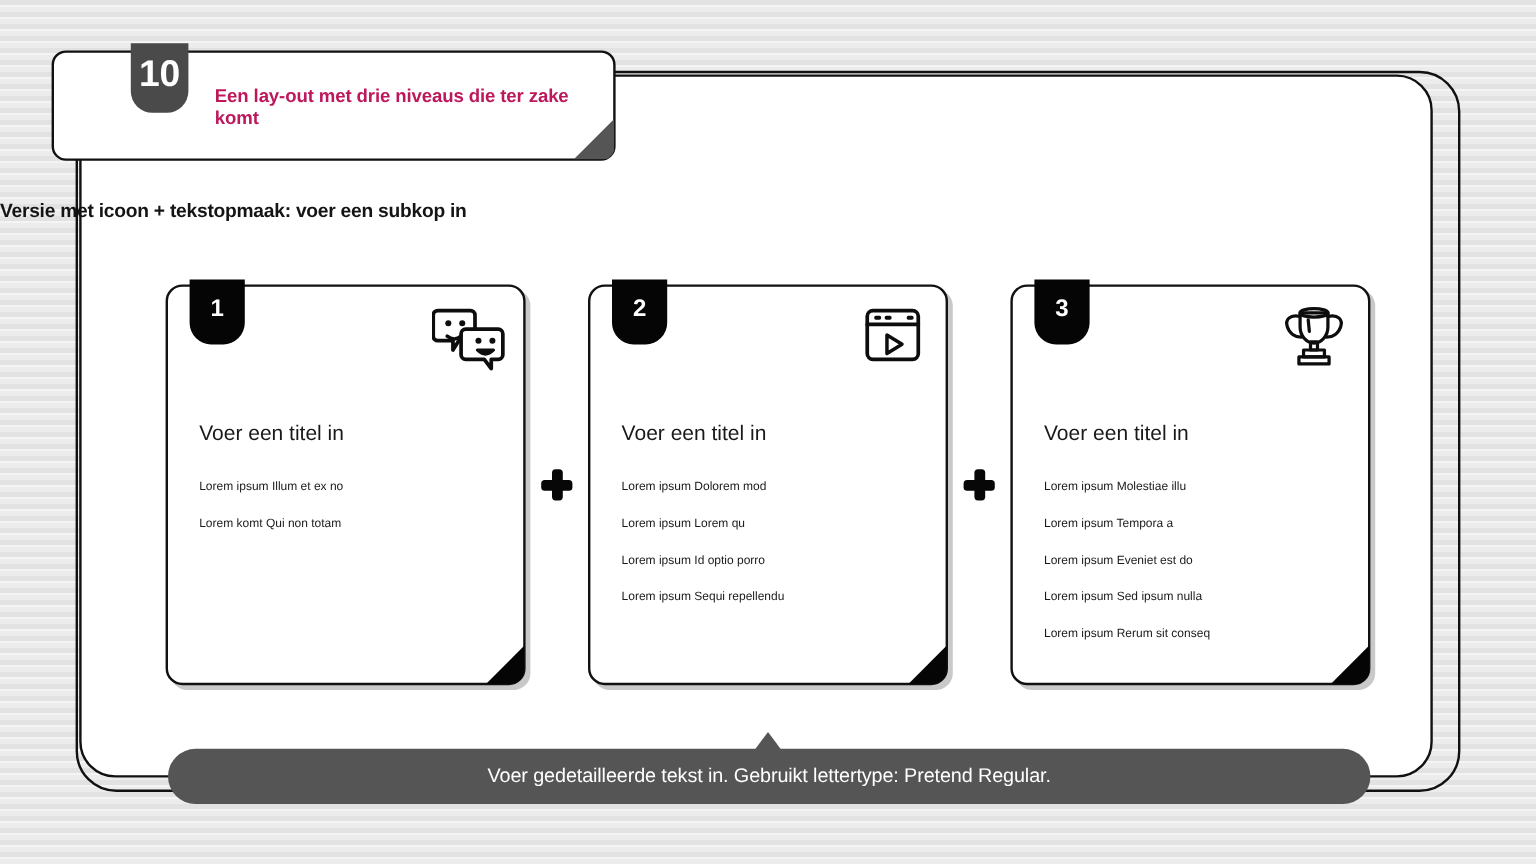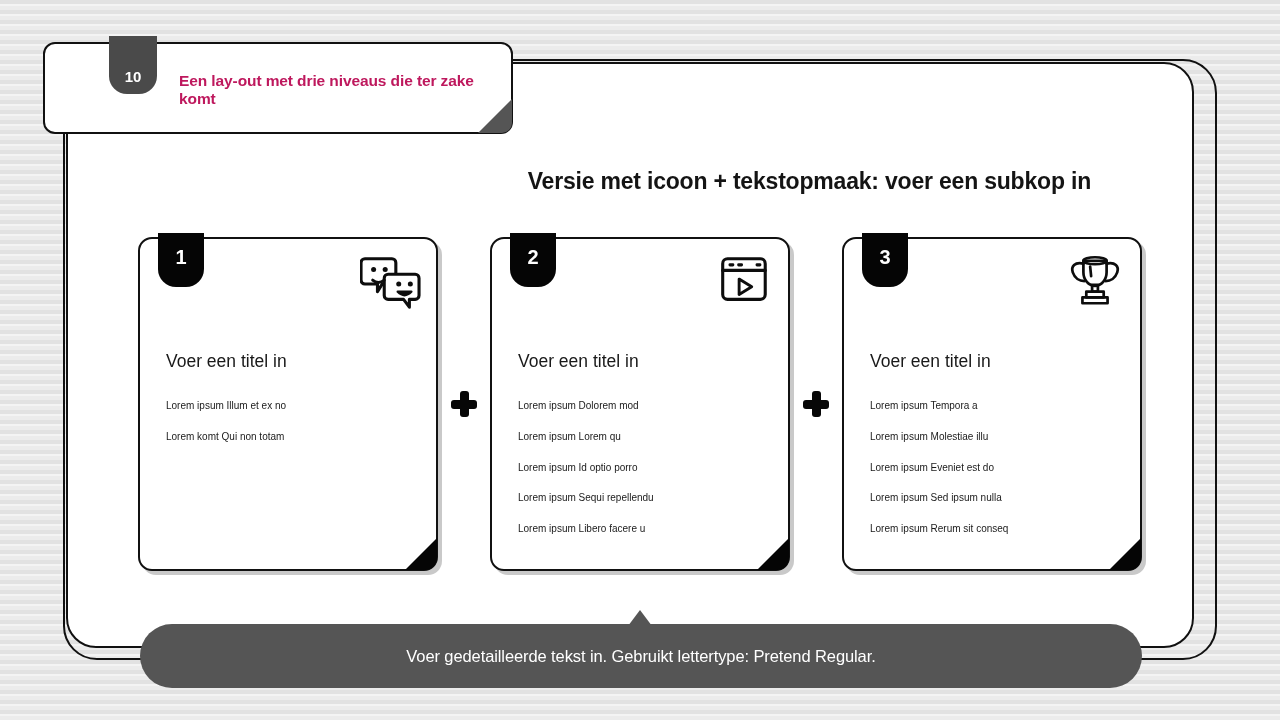--- a/index.html
+++ b/index.html
@@ -87,44 +87,44 @@
     border-radius: 0 0 18px 18px;
     color: #ffffff;
     font-weight: 700;
   }
   #header-badge {
     left: 64px;
     top: -8px;
     width: 48px;
     height: 58px;
     background: #4a4a4a;
-    font-size: 15px;
-    padding-top: 32px;
+    font-size: 31px;
+    padding-top: 8px;
   }
   #header-title {
     position: absolute;
     left: 134px;
     top: 0;
     height: 92px;
     display: flex;
     align-items: center;
     font-size: 15.5px;
     font-weight: 700;
     color: #be185d;
     letter-spacing: -0.1px;
   }
 
   
   #slide-heading {
     position: absolute;
     left: 0;
     top: 168px;
     width: 1091px;
-    text-align: right;
-    font-size: 23px;
+    text-align: left;
+    font-size: 16px;
     font-weight: 700;
     color: #141414;
     letter-spacing: -0.2px;
   }
 
   
   #card-row {
     position: absolute;
     left: 138px;
     top: 237px;
@@ -223,21 +223,21 @@
   }
   .plus-icon::before { left: 8.5px; top: 0; width: 9px; height: 26px; }
   .plus-icon::after  { left: 0; top: 8.5px; width: 26px; height: 9px; }
 
   
   #banner {
     position: absolute;
     left: 140px;
     top: 624px;
     width: 1002px;
-    height: 64px;
+    height: 46px;
     background: #555555;
     border-radius: 33px;
     display: flex;
     align-items: center;
     justify-content: center;
   }
   #banner-tail {
     position: absolute;
     left: 628px;
     top: 610px;
@@ -324,21 +324,20 @@
             <rect x="26" y="10.5" width="6" height="3.4" rx="1.5" fill="#0d0d0d"></rect>
             <rect x="45" y="10.5" width="6" height="3.4" rx="1.5" fill="#0d0d0d"></rect>
           </svg>
         </div>
         <div class="card-title">Voer een titel in</div>
         <ul class="card-list">
           <li>Lorem ipsum Dolorem mod</li>
           <li>Lorem ipsum Lorem qu</li>
           <li>Lorem ipsum Id optio porro</li>
           <li>Lorem ipsum Sequi repellendu</li>
-          <li>Lorem ipsum Libero facere u</li>
         </ul>
         <div class="card-fold"></div>
       </div>
     </div>
 
     <div class="plus-gap">
       <div class="plus-icon"></div>
     </div>
 
     <div class="card-wrap">
@@ -356,22 +355,22 @@
               <path d="M44 11 c9 -2 13 3 11 9 c-2 6 -7 9 -12 9"></path>
               <path d="M29 33 h6 v7 h-6 z"></path>
               <path d="M23 40 h18 v6 h-18 z"></path>
               <path d="M19 46 h26 v6 h-26 z"></path>
               <line x1="27" y1="14" x2="28" y2="24"></line>
             </g>
           </svg>
         </div>
         <div class="card-title">Voer een titel in</div>
         <ul class="card-list">
+          <li>Lorem ipsum Molestiae illu</li>
           <li>Lorem ipsum Tempora a</li>
-          <li>Lorem ipsum Molestiae illu</li>
           <li>Lorem ipsum Eveniet est do</li>
           <li>Lorem ipsum Sed ipsum nulla</li>
           <li>Lorem ipsum Rerum sit conseq</li>
         </ul>
         <div class="card-fold"></div>
       </div>
     </div>
 
   </div>
 

